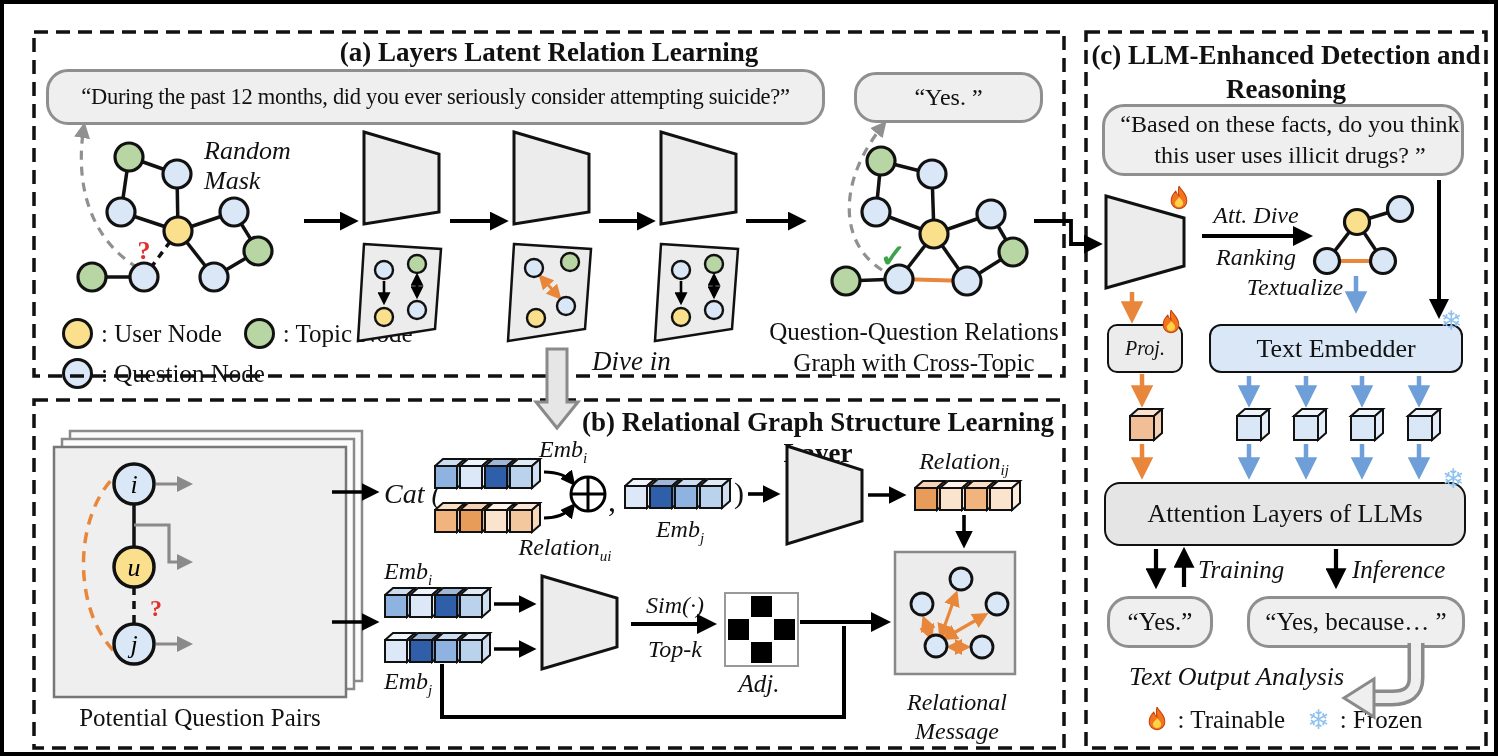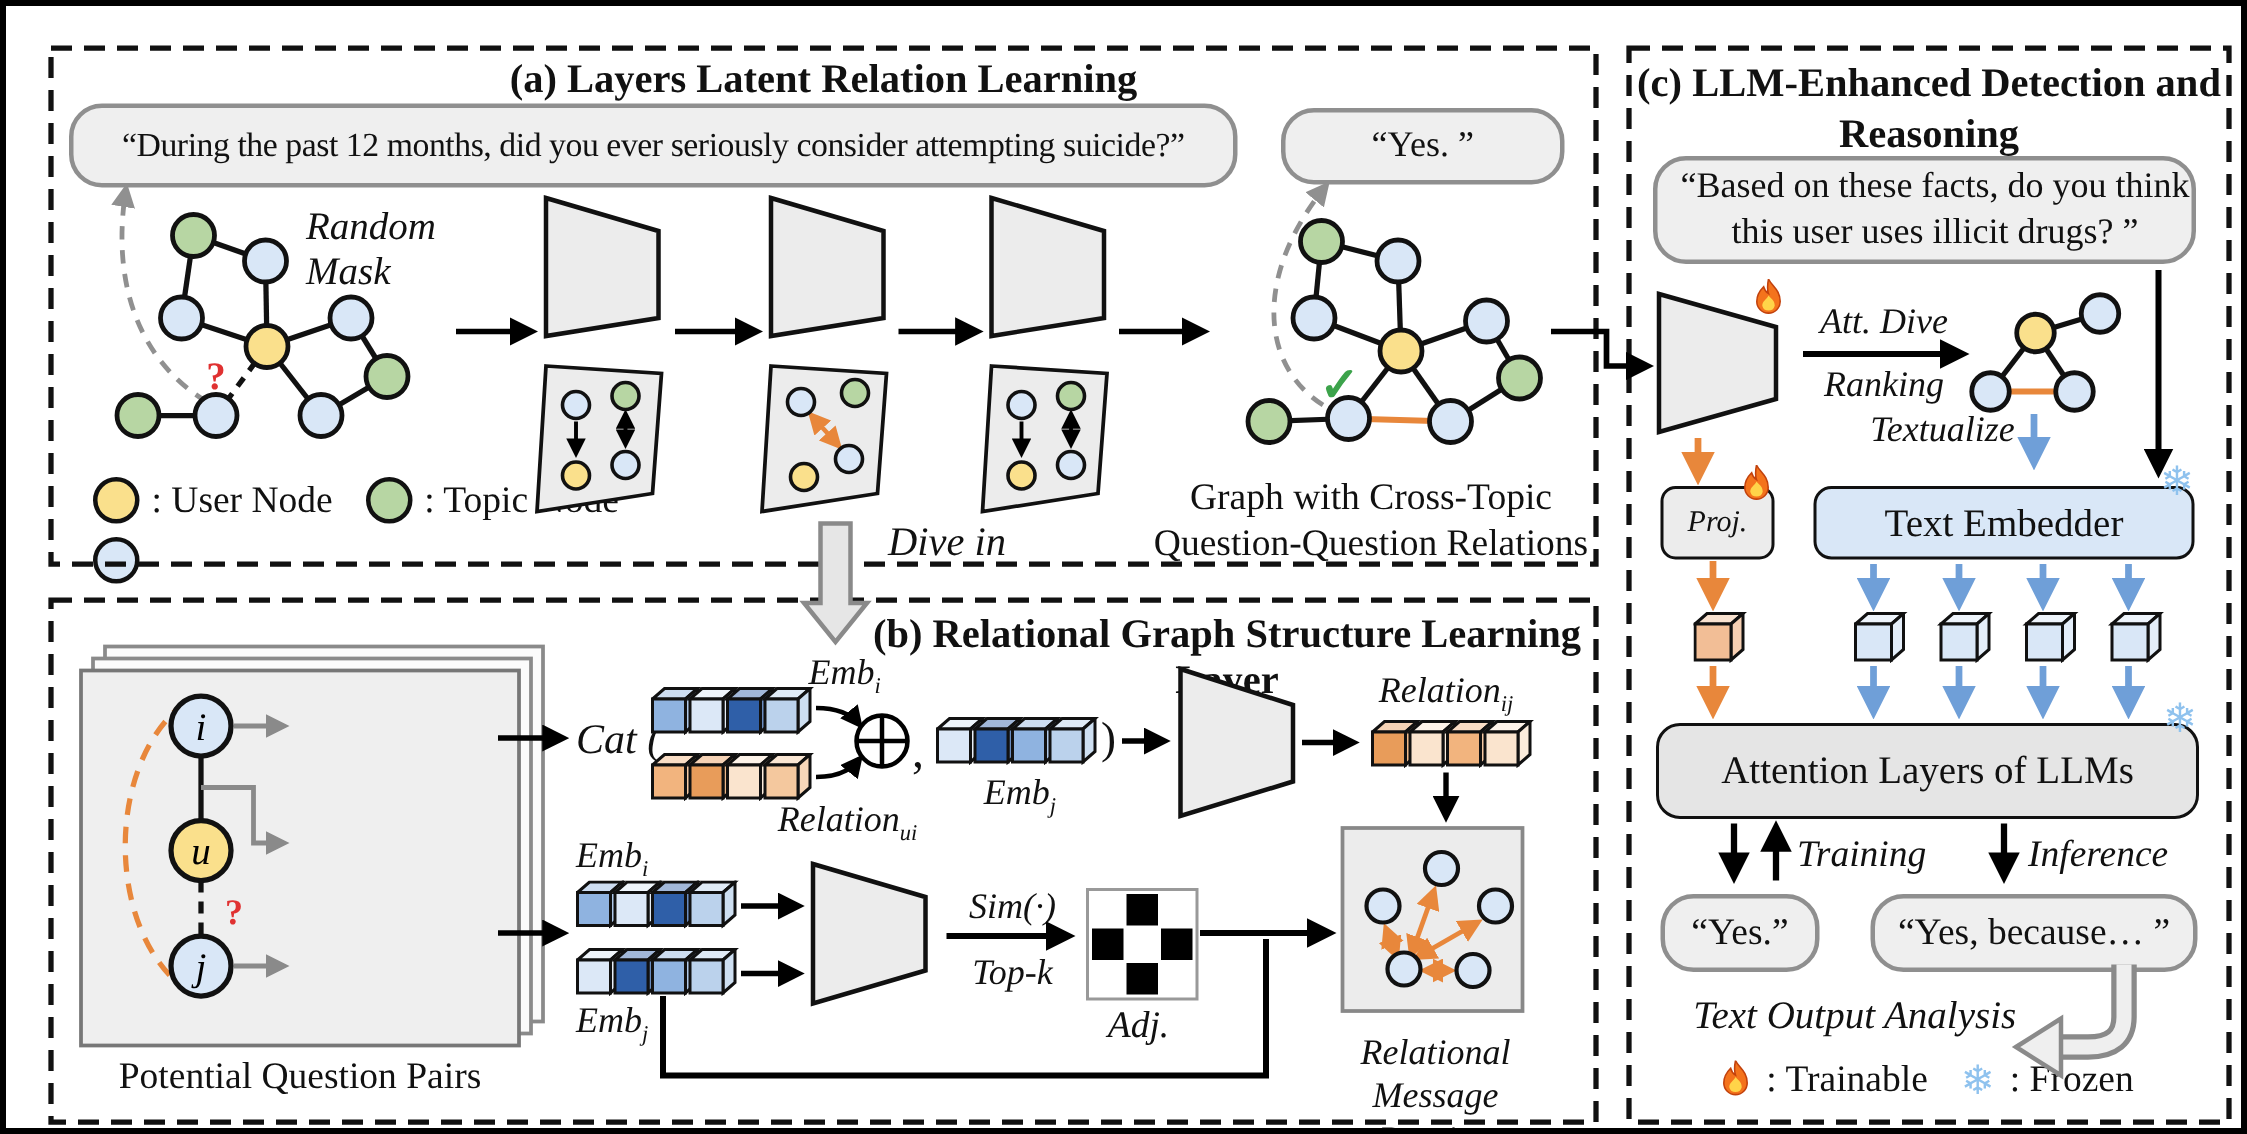--- a/index.html
+++ b/index.html
@@ -54,33 +54,34 @@
     <div class="abs center" style="left:482px;top:126px;width:75px;font-size:23px;line-height:1.25;">
       <div>RGSL</div>
         <div>Layer</div>
     </div>
     <div class="abs center" style="left:629px;top:126px;width:75px;font-size:23px;line-height:1.25;">
       <div>RGCN</div>
         <div>Layer</div>
     </div>
 
     <div class="abs center" style="left:732px;top:286px;width:300px;font-size:25px;line-height:1.25;">
+      <div>Question-Question Relations</div>
       <div>Graph with Cross-Topic</div>
-      <div>Question-Question Relations</div>
     </div>
 
     <div class="abs" style="left:30px;top:288px;">
       <div class="legend-row">
         <span class="lnode" style="background: rgb(250, 224, 140);"></span>
         <span>: User Node</span>
         <span class="lnode" style="margin-left: 14px; background: rgb(183, 214, 163);"></span>
         <span>: Topic Node</span>
       </div>
       <div class="legend-row" style="margin-top:9px;">
         <span class="lnode" style="background: rgb(217, 231, 247);"></span>
+        <span>: Question Node</span>
       </div>
     </div>
 
     <svg class="abs" width="1034" height="348" style="left:0;top:0;pointer-events:none;">
       <defs>
         <marker id="mkAb" viewBox="0 0 10 10" refX="7.5" refY="5" markerWidth="5" markerHeight="5" orient="auto-start-reverse" markerUnits="strokeWidth">
             <path d="M0,0L10,5L0,10z" fill="#000"></path>
           </marker>
         <marker id="mkAg" viewBox="0 0 10 10" refX="7.5" refY="5" markerWidth="5" markerHeight="5" orient="auto-start-reverse" markerUnits="strokeWidth">
             <path d="M0,0L10,5L0,10z" fill="#909090"></path>

